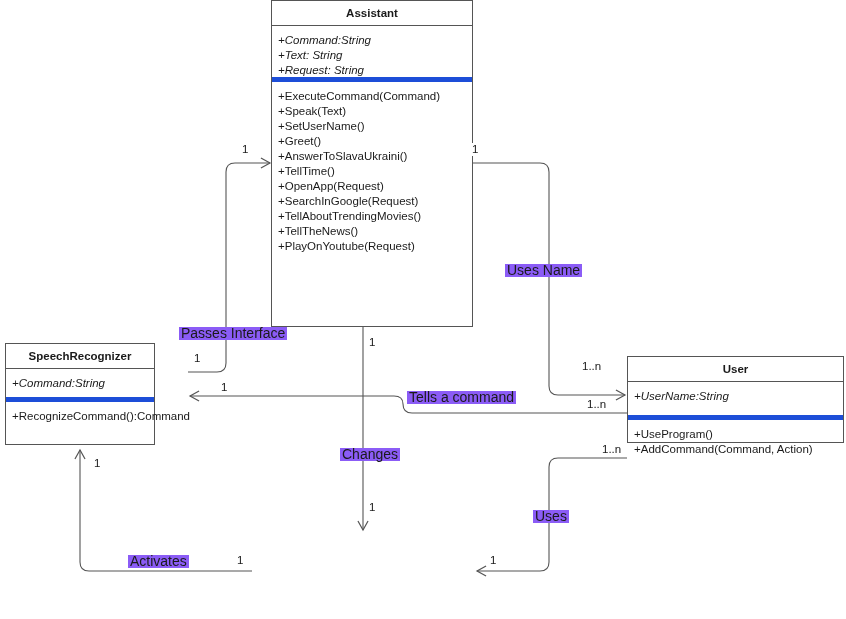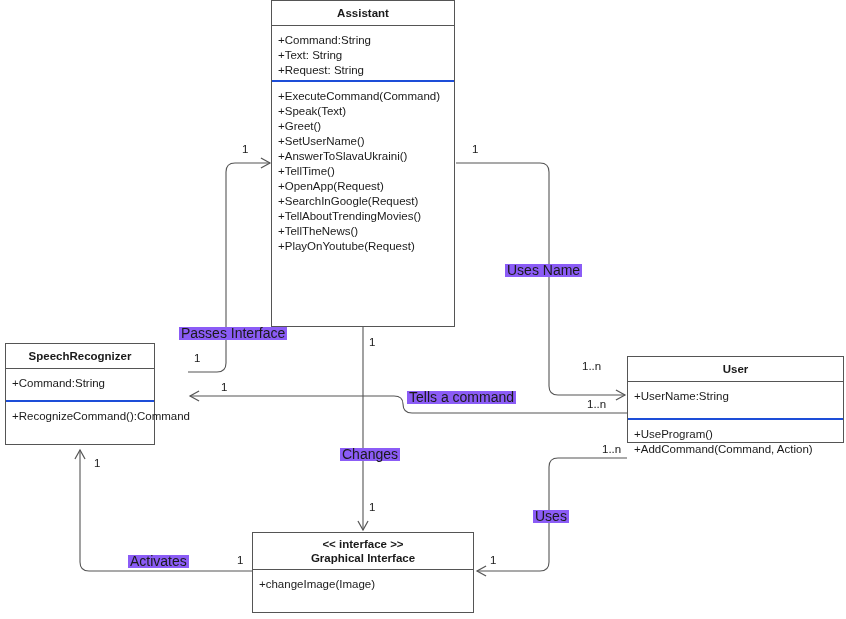--- a/index.html
+++ b/index.html
@@ -44,21 +44,22 @@
     font-weight: bold;
   }
   .uml-compartment {
     box-sizing: border-box;
     padding: 7px 6px 7px 6px;
     font-size: 11.5px;
     color: #1a1a1a;
     line-height: 15px;
   }
   .uml-compartment.divided {
-    border-bottom: 2px solid #1d4ed8;
+    border-bottom: 5px solid #1d4ed8;
+    font-style: italic;
   }
   .uml-compartment div {
     white-space: nowrap;
   }
   .edge-label {
     position: absolute;
     font-size: 14px;
     color: #1a1a1a;
     background: #8b5cf6;
     white-space: nowrap;
@@ -93,32 +94,32 @@
 
     <path d="M 627,413 L 412,413 Q 403,413 403,404 L 403,404 Q 403,396 394,396 L 190,396" fill="none" stroke="#555555" stroke-width="1.1" marker-end="url(#openArrow)"></path>
 
     <path d="M 363,327 L 363,530" fill="none" stroke="#555555" stroke-width="1.1" marker-end="url(#openArrow)"></path>
 
     <path d="M 627,458 L 558,458 Q 549,458 549,467 L 549,562 Q 549,571 540,571 L 477,571" fill="none" stroke="#555555" stroke-width="1.1" marker-end="url(#openArrow)"></path>
 
     <path d="M 252,571 L 89,571 Q 80,571 80,562 L 80,458 L 80,450" fill="none" stroke="#555555" stroke-width="1.1" marker-end="url(#openArrow)"></path>
   </svg>
 
-  <div class="uml-class" style="left:271px; top:0px; width:184px; height:327px;">
+  <div class="uml-class" style="left:271px; top:0px; width:202px; height:327px;">
     <div class="uml-header">Assistant</div>
     <div class="uml-compartment divided" style="height:56px;">
       <div>+Command:String</div>
       <div>+Text: String</div>
       <div>+Request: String</div>
     </div>
     <div class="uml-compartment">
       <div>+ExecuteCommand(Command)</div>
       <div>+Speak(Text)</div>
+      <div>+SetUserName()</div>
       <div>+Greet()</div>
-      <div>+SetUserName()</div>
       <div>+AnswerToSlavaUkraini()</div>
       <div>+TellTime()</div>
       <div>+OpenApp(Request)</div>
       <div>+SearchInGoogle(Request)</div>
       <div>+TellAboutTrendingMovies()</div>
       <div>+TellTheNews()</div>
       <div>+PlayOnYoutube(Request)</div>
     </div>
   </div>
 
@@ -136,29 +137,20 @@
     <div class="uml-header">User</div>
     <div class="uml-compartment divided" style="height:38px;">
       <div>+UserName:String</div>
     </div>
     <div class="uml-compartment">
       <div>+UseProgram()</div>
       <div>+AddCommand(Command, Action)</div>
     </div>
   </div>
 
-  <div class="uml-class" style="left:252px; top:532px; width:222px; height:81px;">
-    <div class="uml-header" style="padding-top:4px; padding-bottom:4px;">
-      <span class="stereotype">&lt;&lt; interface &gt;&gt;</span>
-      <span>Graphical Interface</span>
-    </div>
-    <div class="uml-compartment">
-      <div>+changeImage(Image)</div>
-    </div>
-  </div>
 
   <div class="edge-label" style="left:179px; top:327px;">Passes Interface</div>
   <div class="edge-label" style="left:505px; top:264px;">Uses Name</div>
   <div class="edge-label" style="left:407px; top:391px;">Tells a command</div>
   <div class="edge-label" style="left:340px; top:448px;">Changes</div>
   <div class="edge-label" style="left:533px; top:510px;">Uses</div>
   <div class="edge-label" style="left:128px; top:555px;">Activates</div>
 
   <div class="mult-label" style="left:241px; top:143px;">1</div>
   <div class="mult-label" style="left:193px; top:352px;">1</div>

